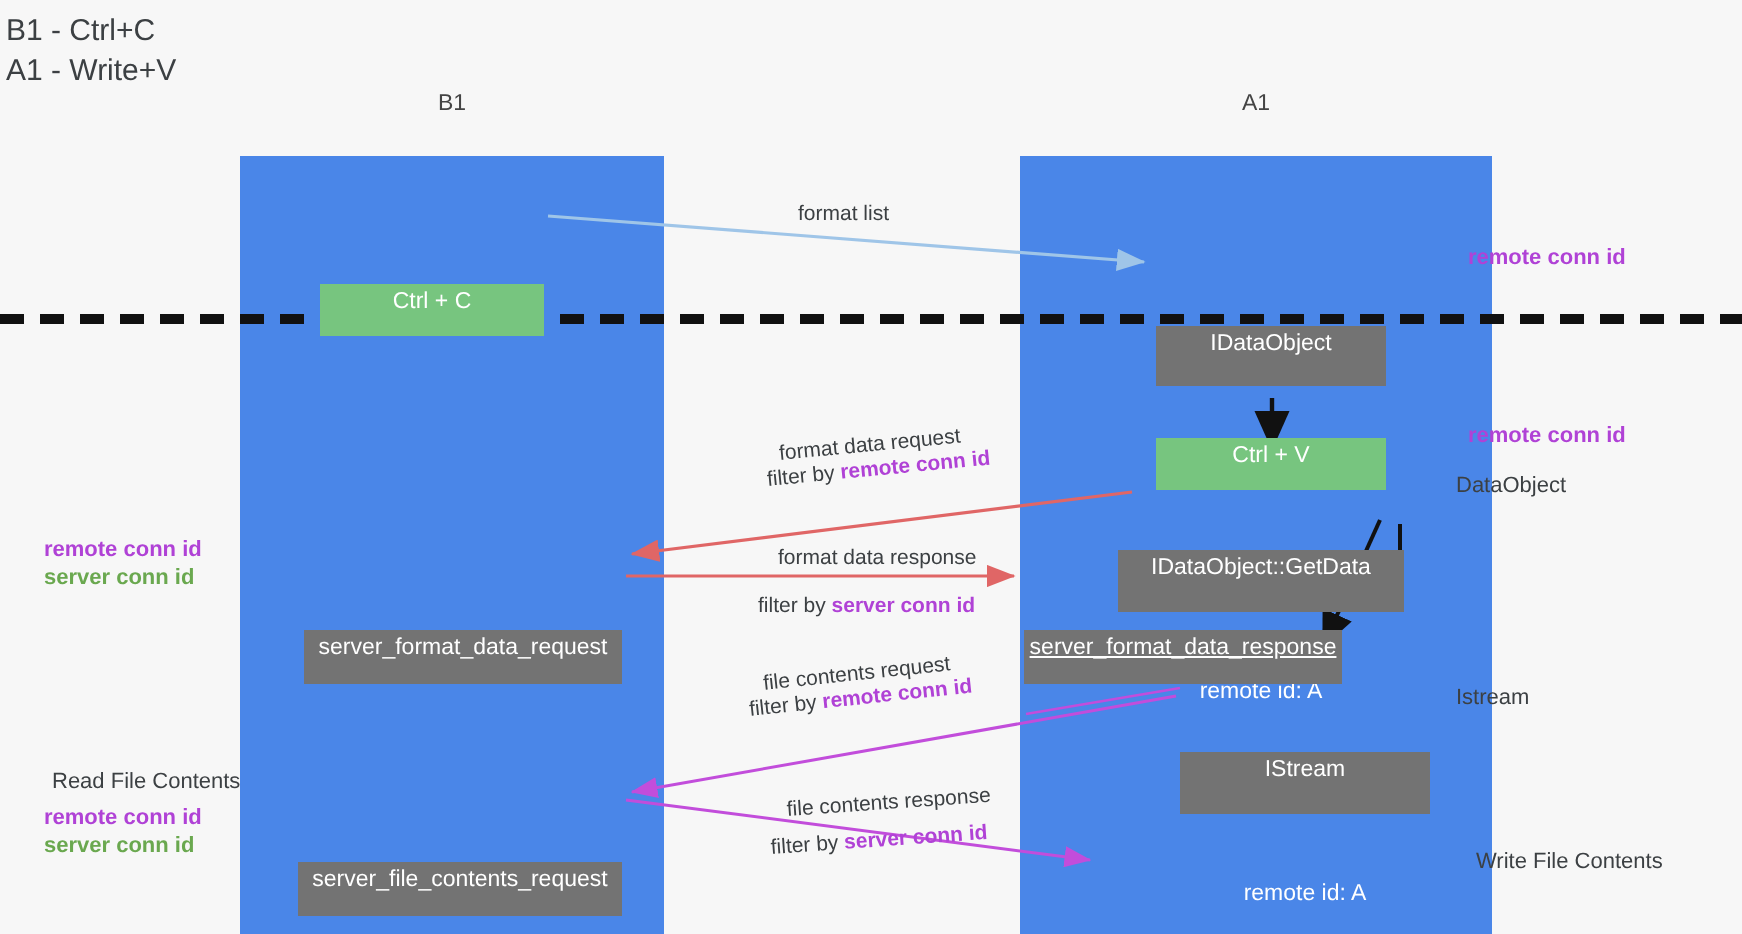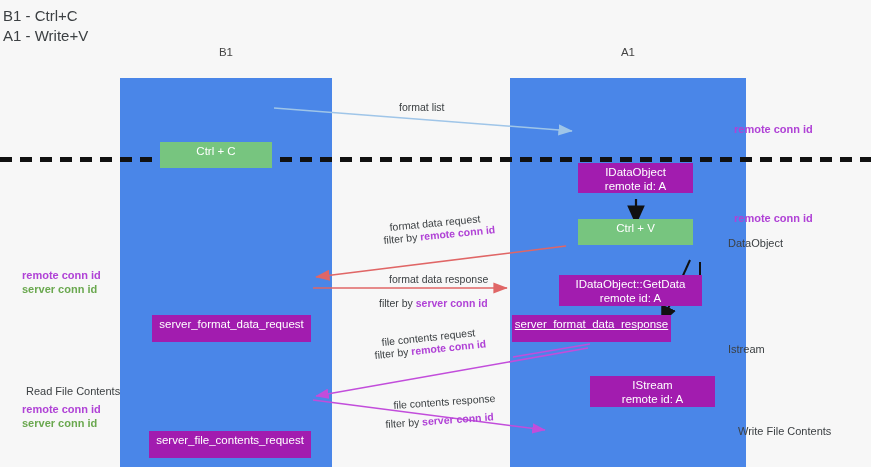--- a/index.html
+++ b/index.html
@@ -36,21 +36,21 @@
   
   .node{
     position:absolute;box-sizing:border-box;
     display:flex;flex-direction:column;align-items:center;justify-content:flex-start;
     color:#ffffff;font-size:11.5px;line-height:14px;text-align:center;
     padding:2px 4px;
     margin-top:47px;
   }
   .node .ln{display:block;white-space:nowrap;}
   .green{background:#77c57f;}
-  .orange{background:#a21caf;}
+  .orange{background:#737373;gap:48px;}
 
   
   .n-ctrlc   {left:160px;top:95px;width:112px;height:26px;}
   .n-idataobj{left:578px;top:116px;width:115px;height:30px;}
   .n-ctrlv   {left:578px;top:172px;width:115px;height:26px;}
   .n-getdata {left:559px;top:228px;width:143px;height:31px;}
   .n-sfdreq  {left:152px;top:268px;width:159px;height:27px;}
   .n-sfdres  {left:512px;top:268px;width:159px;height:27px;text-decoration:underline;}
   .n-istream {left:590px;top:329px;width:125px;height:31px;}
   .n-sfcreq  {left:149px;top:384px;width:162px;height:27px;}

